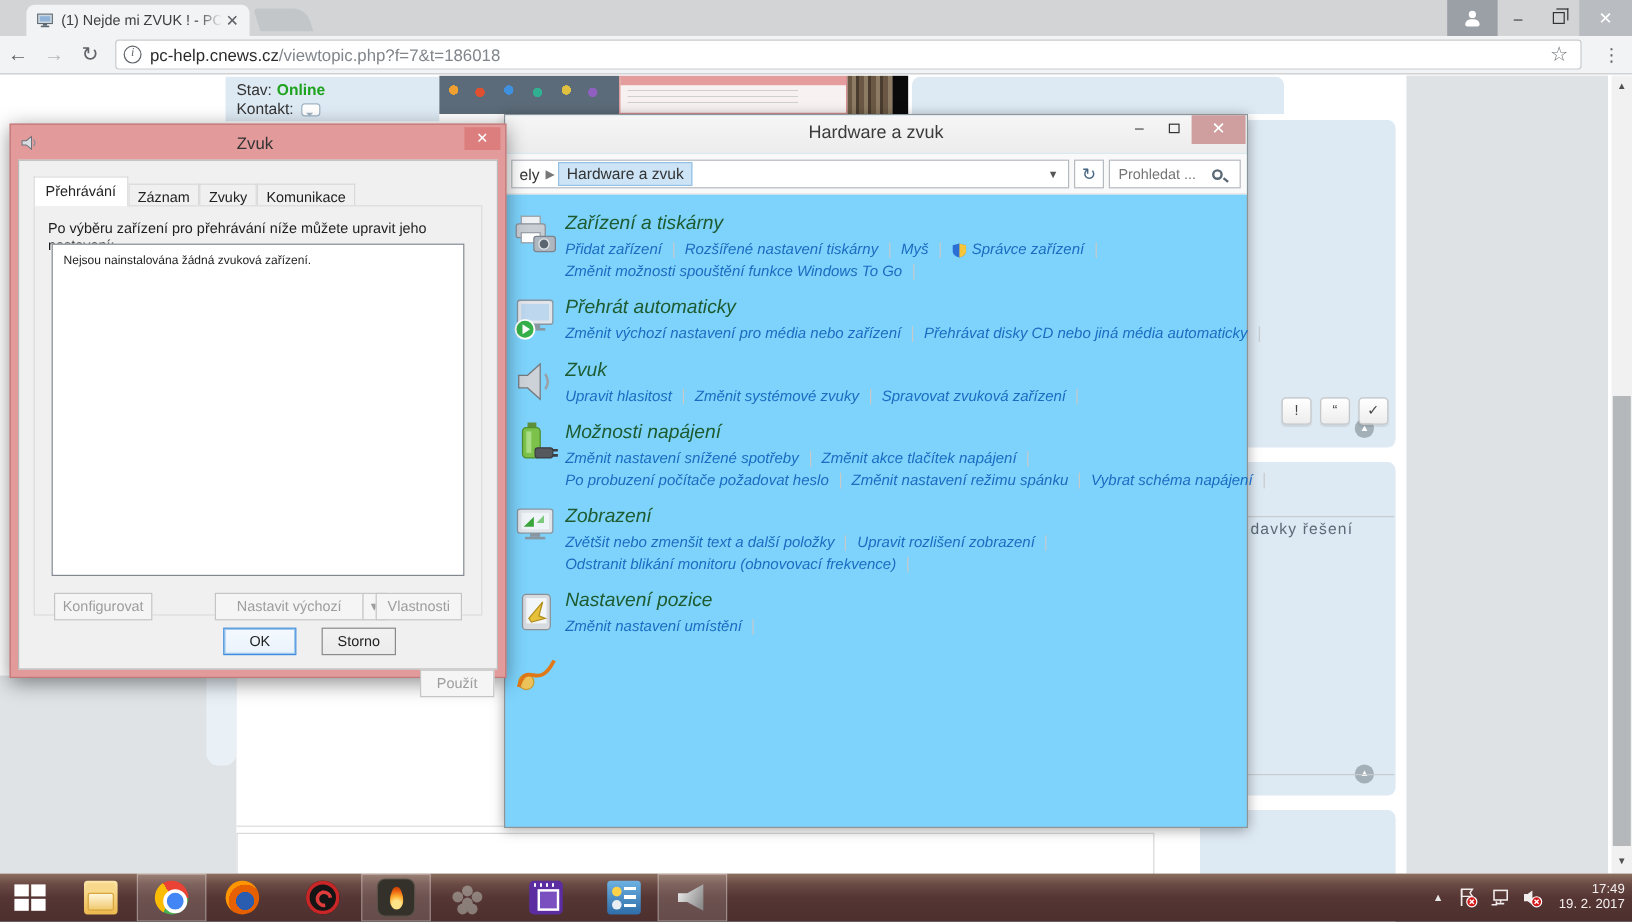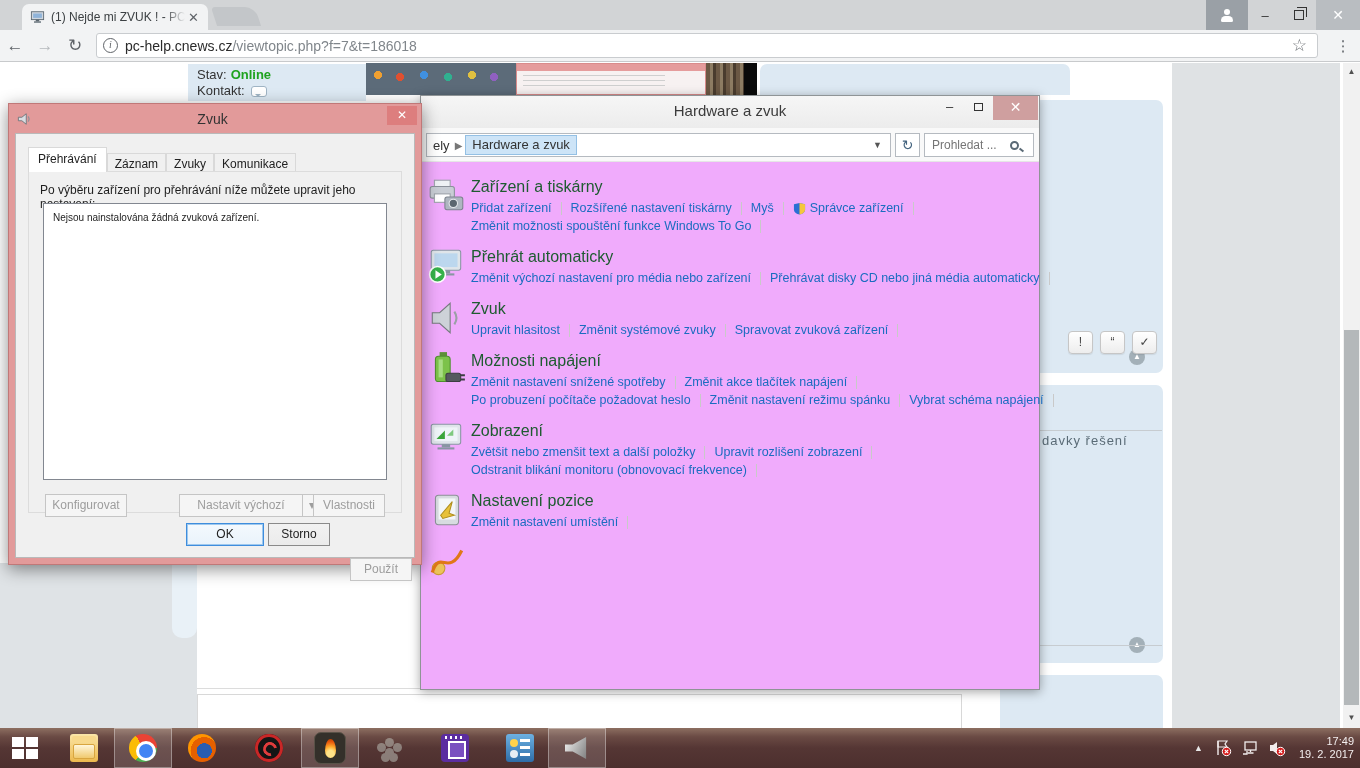--- a/index.html
+++ b/index.html
@@ -75,21 +75,21 @@
   .pdivider{position:absolute;height:1px;background:#c7ccd0;}
   #sidetext{position:absolute;left:1042px;top:370px;font-size:13px;color:#5a6b76;letter-spacing:1px;}
   #graycol{position:absolute;left:1172px;top:0;width:168px;height:665px;background:#dfe2e4;}
   #vscroll{position:absolute;left:1343px;top:0;width:17px;height:665px;background:#f1f1f1;}
   #vscroll .arr{position:absolute;left:0;width:17px;text-align:center;font-size:8px;color:#505050;}
   #vscroll .thumb{position:absolute;left:1px;top:267px;width:15px;height:375px;background:#b4b8ba;}
   #contentline{position:absolute;left:197px;top:625px;width:765px;height:1px;background:#dcdcdc;}
   #replybox{position:absolute;left:197px;top:631px;width:765px;height:40px;background:#fff;border:1px solid #d8d8d8;}
 
   
-  #cpwin{position:absolute;left:420px;top:95px;width:620px;height:595px;background:#f0abfc;
+  #cpwin{position:absolute;left:420px;top:95px;width:620px;height:595px;background:#7dd3fc;
     border:1px solid #8f9496;box-shadow:0 2px 10px rgba(0,0,0,.35);z-index:5;}
   #cp-titlebar{position:relative;height:32px;background:linear-gradient(#f6f6f6,#ececec);}
   #cp-title{text-align:center;font-size:15px;color:#3b3b3b;line-height:30px;}
   #cp-ctrls{position:absolute;right:1px;top:0;display:flex;}
   .cpc{width:29px;height:24px;text-align:center;line-height:22px;font-size:13px;color:#333;}
   #cp-close{width:45px;background:#cf9f9f;color:#fff;font-size:14px;}
   .max-glyph{display:inline-block;width:9px;height:8px;border:1px solid #333;margin-top:7px;}
   #cp-addr{position:absolute;left:0;top:32px;width:618px;height:34px;background:#f9f9f9;border-bottom:1px solid #e6e6e6;padding-left:26px;}
   #addressbar{position:absolute;left:5px;top:5px;width:465px;height:24px;background:#fff;border:1px solid #b5bac0;
     display:flex;align-items:center;font-size:13px;color:#333;}
@@ -99,21 +99,21 @@
   #addressbar .spacer{flex:1;}
   #addressbar .chev{color:#555;font-size:9px;padding-right:8px;}
   #cp-refresh{position:absolute;left:474px;top:5px;width:25px;height:24px;border:1px solid #b5bac0;background:#fff;
     text-align:center;line-height:22px;font-size:14px;color:#44647f;}
   #cp-search{position:absolute;left:503px;top:5px;width:110px;height:24px;border:1px solid #b5bac0;background:#fff;
     display:flex;align-items:center;padding:0 5px;}
   #cp-search input{border:none;outline:none;width:80px;font-size:12px;color:#444;font-family:inherit;background:transparent;}
   .mag-icon{width:9px;height:9px;border:2px solid #5b6a76;border-radius:50%;position:relative;flex:none;}
   .mag-icon::after{content:"";position:absolute;left:7px;top:6px;width:5px;height:2px;background:#5b6a76;transform:rotate(40deg);}
   #cp-items{position:absolute;left:4px;top:80px;width:610px;}
-  .cp-item{display:flex;margin-bottom:11px;padding-left:2px;}
+  .cp-item{display:flex;margin-bottom:11px;padding-left:2px;font-style:italic;}
   .cp-ico{width:40px;height:38px;flex:none;margin-right:4px;}
   .cp-body{padding-top:0px;}
   .cp-head{font-size:16px;line-height:21px;color:#1e5b30;margin-bottom:2px;}
   .cp-links{display:flex;align-items:center;flex-wrap:nowrap;line-height:18px;}
   .cplink{font-size:12.5px;color:#1b6cc0;white-space:nowrap;display:flex;align-items:center;}
   .lsep{width:1px;height:13px;background:#c9c9c9;margin:0 9px;}
   .shield{width:13px;height:13px;margin-right:4px;}
 
   
   #snddlg{position:absolute;left:8px;top:103px;width:414px;height:462px;background:#e29a9a;
@@ -133,21 +133,21 @@
     font-size:10px;color:#1e1e1e;padding:8px 9px;}
   #dlg-btnrow{position:absolute;left:14px;right:14px;top:322px;height:23px;}
   .wbtn{position:absolute;height:23px;font-size:12px;text-align:center;line-height:21px;
     background:linear-gradient(#f2f2f2,#ebebeb);border:1px solid #acacac;color:#222;}
   .wbtn.disabled{background:#f5f5f5;border-color:#c5c5c5;color:#9d9d9d;}
   #btn-config{left:2px;width:82px;}
   #btn-default{left:136px;width:124px;}
   #btn-default-arrow{left:259px;width:20px;}
   #btn-props{right:2px;width:72px;}
   #dlg-bottom{position:absolute;left:0;right:12px;bottom:11px;height:23px;}
-  #btn-ok{left:170px;width:78px;border:1px solid #3e8ddd;box-shadow:inset 0 0 0 1px #9ec8ee;background:linear-gradient(#f4f9fe,#e9f3fb);}
+  #btn-ok{left:170px;width:61px;border:1px solid #3e8ddd;box-shadow:inset 0 0 0 1px #9ec8ee;background:linear-gradient(#f4f9fe,#e9f3fb);}
   #btn-cancel{left:252px;width:62px;border-color:#8a8a8a;}
   #btn-apply{left:334px;width:62px;margin-top:35px;}
 
   
   #taskbar{position:absolute;left:0;top:728px;width:1360px;height:40px;z-index:20;
     background:linear-gradient(180deg,#8d6f61 0%,#6a4a44 22%,#553634 50%,#4c2f2e 100%);}
   #startbtn{position:absolute;left:12px;top:9px;width:30px;height:23px;}
   .win-flag{width:26px;height:22px;
     background:linear-gradient(#fff,#fff) 0 0/12px 10px no-repeat,
     linear-gradient(#fff,#fff) 14px 0/12px 10px no-repeat,

